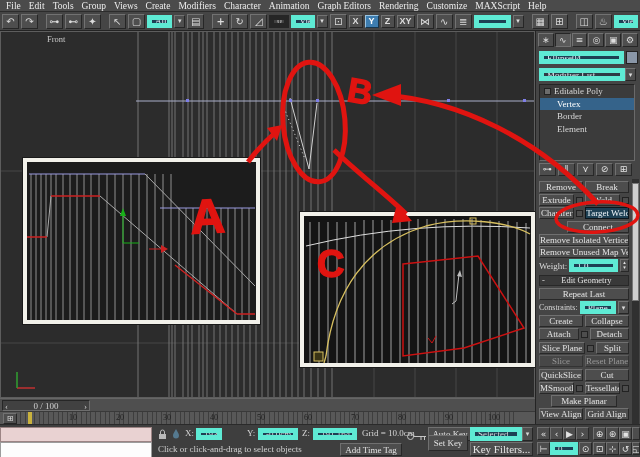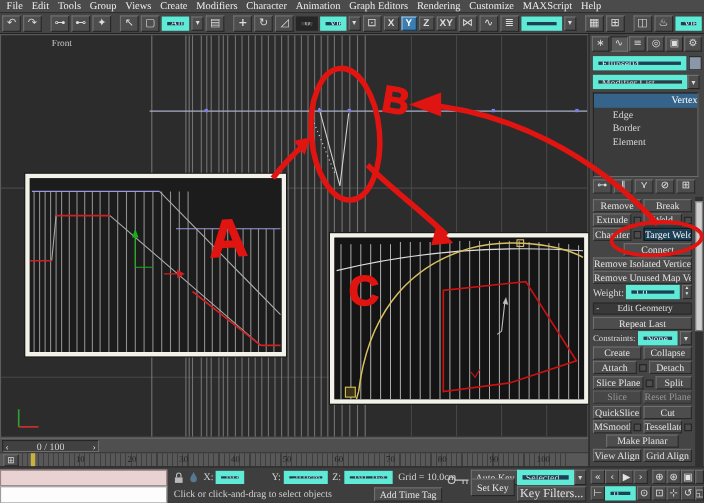--- a/index.html
+++ b/index.html
@@ -39,21 +39,21 @@
             border-left:1px solid #242424; z-index:10; font-size:9px; }
   .tabs { position:absolute; top:2px; left:2px; right:2px; height:15px; display:flex; gap:1px; }
   .tab { flex:1; height:14px; display:flex; align-items:center; justify-content:center;
          background:#4e4e4e; border:1px solid; border-color:#727272 #262626 #262626 #727272;
          font-size:9px; font-family:"DejaVu Sans", sans-serif; }
   .tab.on { background:#5a5a5a; border-color:#262626 #727272 #727272 #262626; }
   .stack { position:absolute; top:53px; left:3px; right:5px; height:77px; background:#3b3b3b;
            border:1px solid; border-color:#242424 #6a6a6a #6a6a6a #242424; overflow:hidden; }
   .srow { height:12.5px; display:flex; align-items:center; padding-left:4px; gap:3px; color:#d6d6d6; }
   .srow.ind { padding-left:17px; }
-  .srow.sel { background:#35638a; color:#fff;justify-content:flex-end; }
+  .srow.sel { background:#35638a; color:#fff; }
   .prow { position:absolute; left:3px; right:11px; display:flex; gap:2px; height:12px; }
   .pb { flex:1; background:#4d4d4d; border:1px solid; border-color:#707070 #282828 #282828 #707070;
         color:#e3e3e3; font-size:9px; line-height:10px; text-align:center; overflow:hidden;
         white-space:nowrap; font-family:"Liberation Serif", serif; }
   .pb.navy { background:#1d4054; color:#f2f7fc; border-color:#0c151c; }
   .pb.dis { color:#979797; background:#474747; border-color:#5e5e5e #333 #333 #5e5e5e; }
   .cbox { width:7px; height:7px; align-self:center; flex:0 0 auto; background:#4d4d4d;
           border:1px solid #222; }
   .phdr { position:absolute; left:3px; right:11px; height:11px; background:#393939;
           border:1px solid #282828; color:#e0e0e0; font-size:8.5px; text-align:center; line-height:9px; }
@@ -220,25 +220,26 @@
     <span class="tab">⚙</span>
   </div>
 
   <div class="field" style="position:absolute;top:20px;left:3px;width:85px">Ellipse04</div>
   <div style="position:absolute;top:20px;left:90px;width:12px;height:13px;background:#8a97a8;border:1px solid #222"></div>
 
   <div class="field" style="position:absolute;top:37px;left:3px;width:86px;background:#2e3b46;color:#e2e8ee">Modifier List</div>
   <div class="darr" style="position:absolute;top:37px;left:89px">▾</div>
 
   <div class="stack">
+    <div class="srow">
+      <span style="width:7px;height:7px;background:#6c6c6c;border:1px solid #222"></span>
+      <span>Editable Poly</span>
+    </div>
     <div class="srow ind sel">
         <span>Vertex</span>
-      </div>
-    <div class="srow ind">
-        <span>Edge</span>
       </div>
     <div class="srow ind">
         <span>Border</span>
       </div>
     <div class="srow ind">
         <span>Element</span>
       </div>
   </div>
 
   <div class="prow" style="top:132px;height:13px">
@@ -281,21 +282,21 @@
 
   <div class="phdr" style="top:244px">
     <span style="float:left;padding-left:2px">-</span>
     <span>Edit Geometry</span>
   </div>
   <div class="prow" style="top:257px">
     <button class="pb">Repeat Last</button>
   </div>
   <div class="prow" style="top:270px;height:13px">
     <span class="plabel" style="font-size:8px">Constraints:</span>
-    <span class="field" style="flex:1">None</span>
+    <span class="field" style="flex:1">Plane</span>
     <span class="darr" style="flex:0 0 11px">▾</span>
   </div>
   <div class="prow" style="top:284px">
     <button class="pb">Create</button>
     <button class="pb">Collapse</button>
   </div>
   <div class="prow" style="top:297px">
     <button class="pb">Attach</button>
     <span class="cbox"></span>
     <button class="pb">Detach</button>

